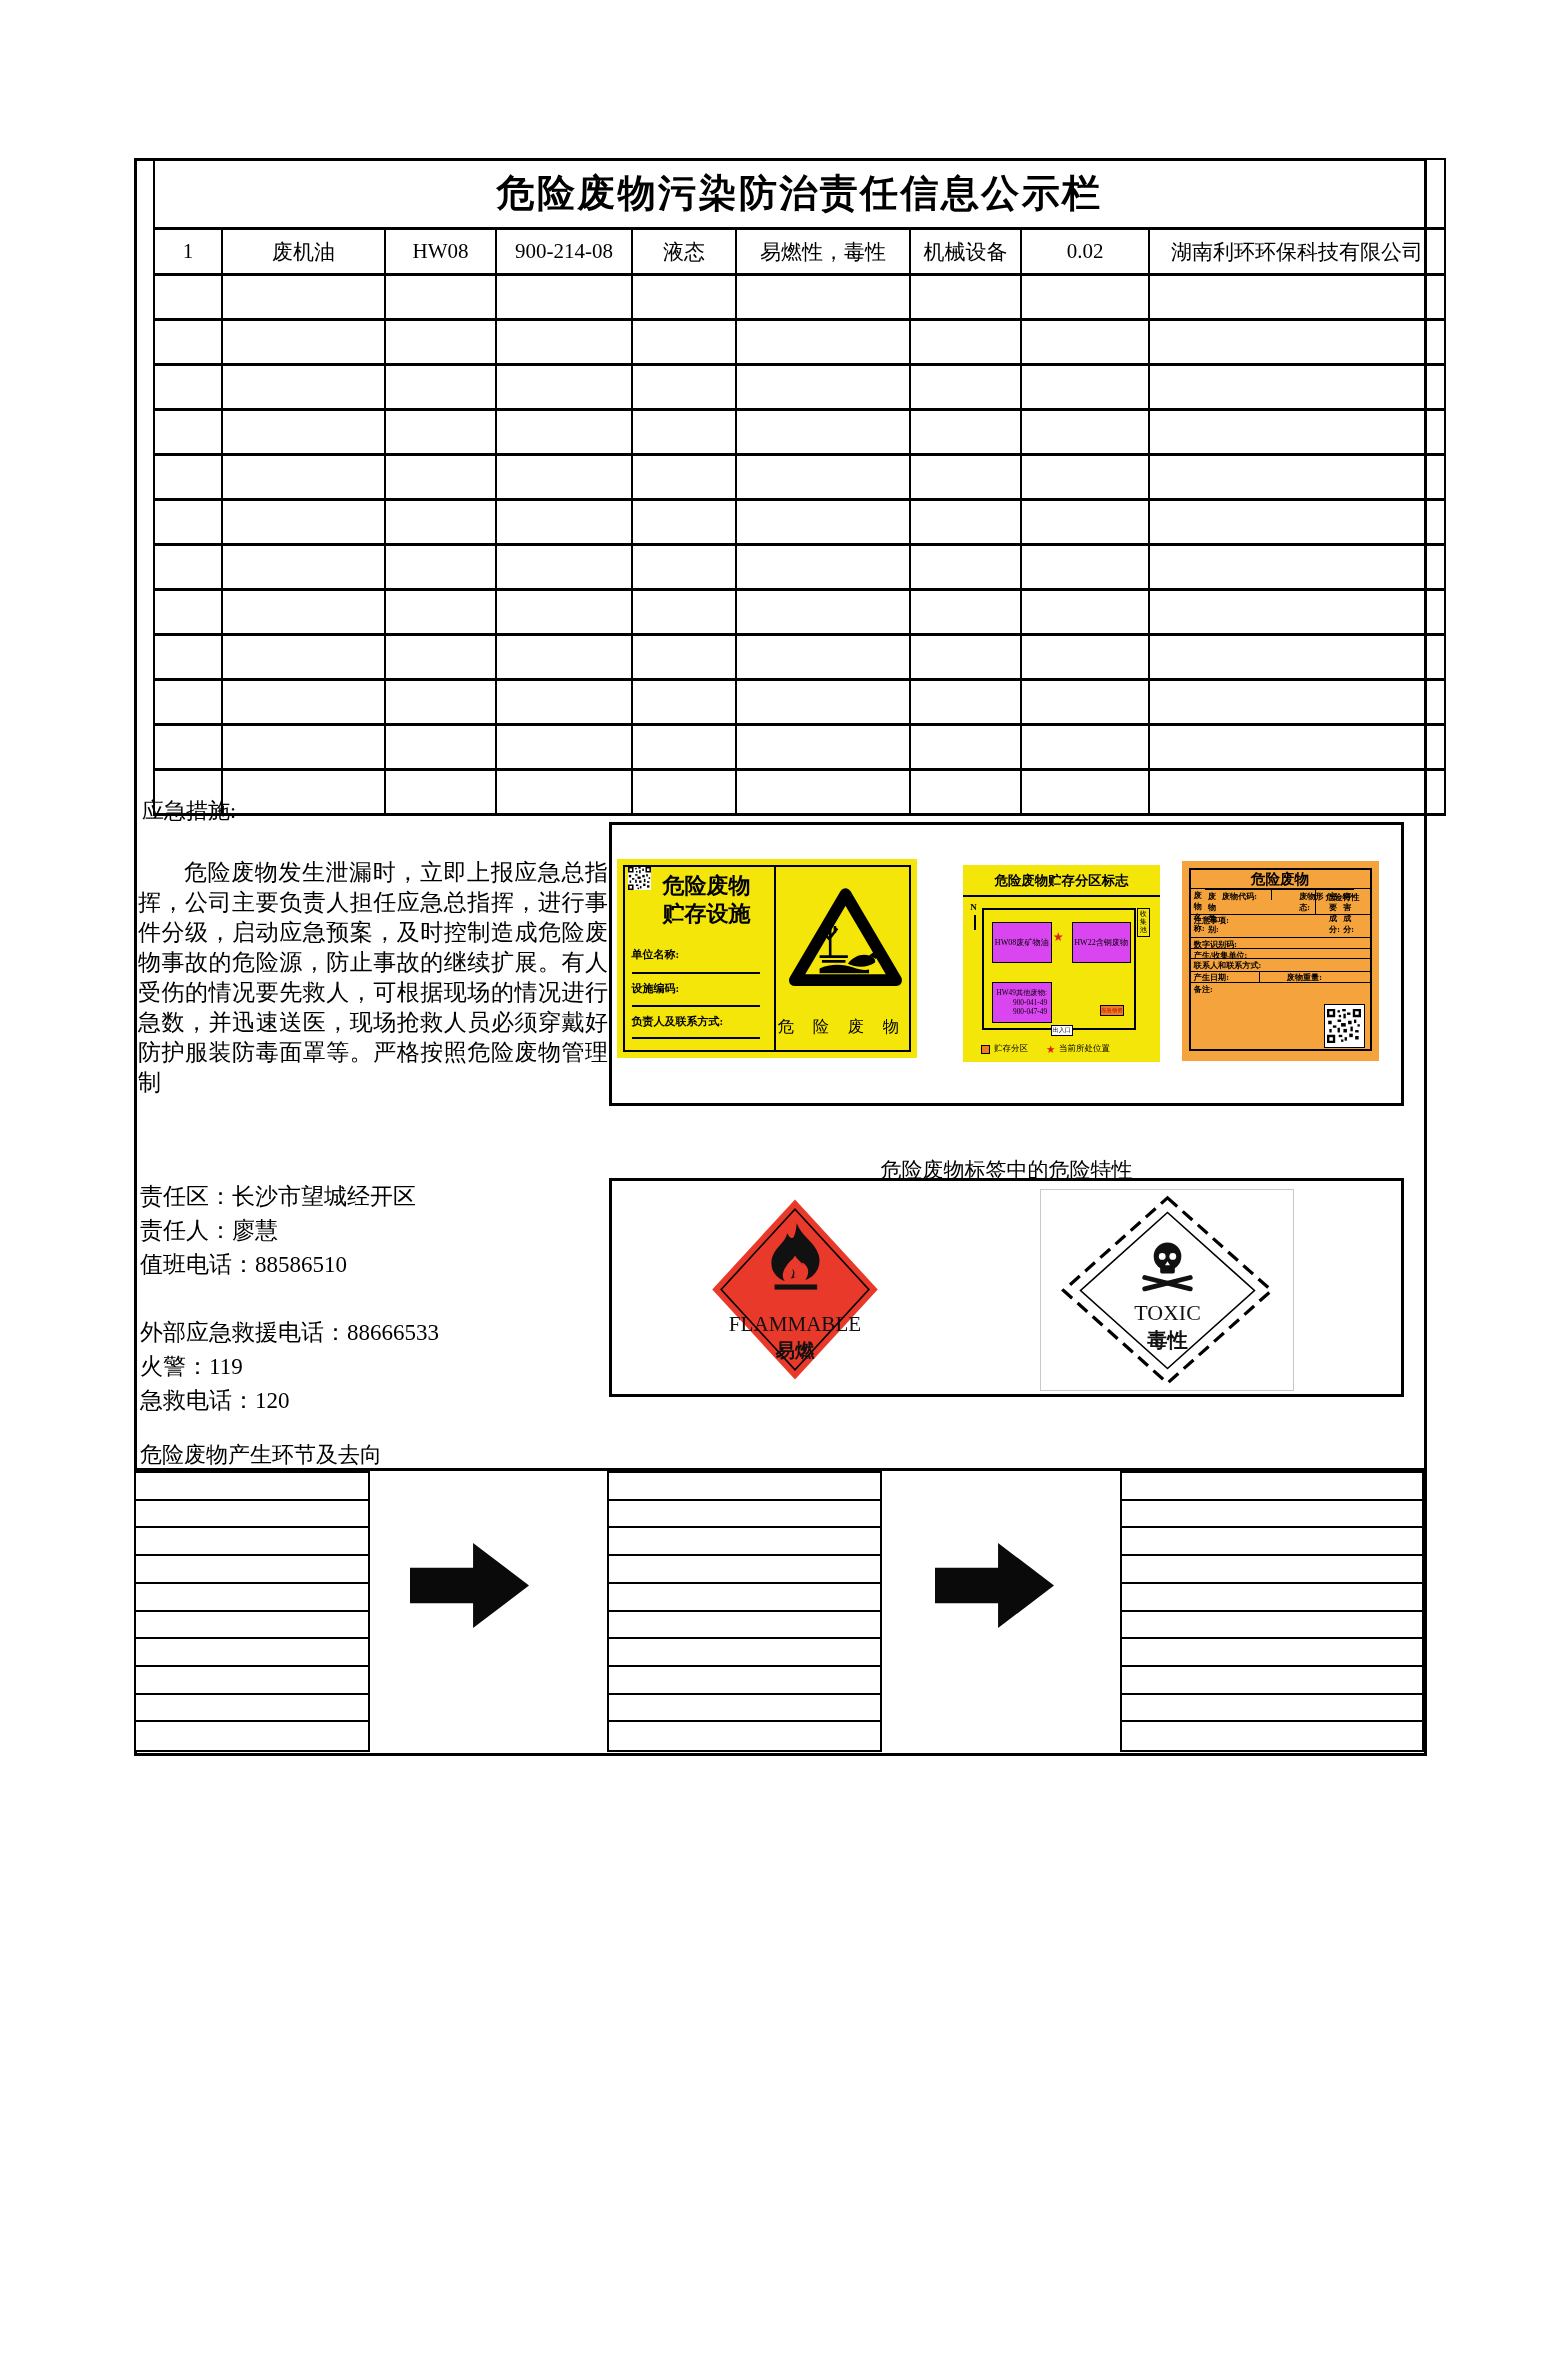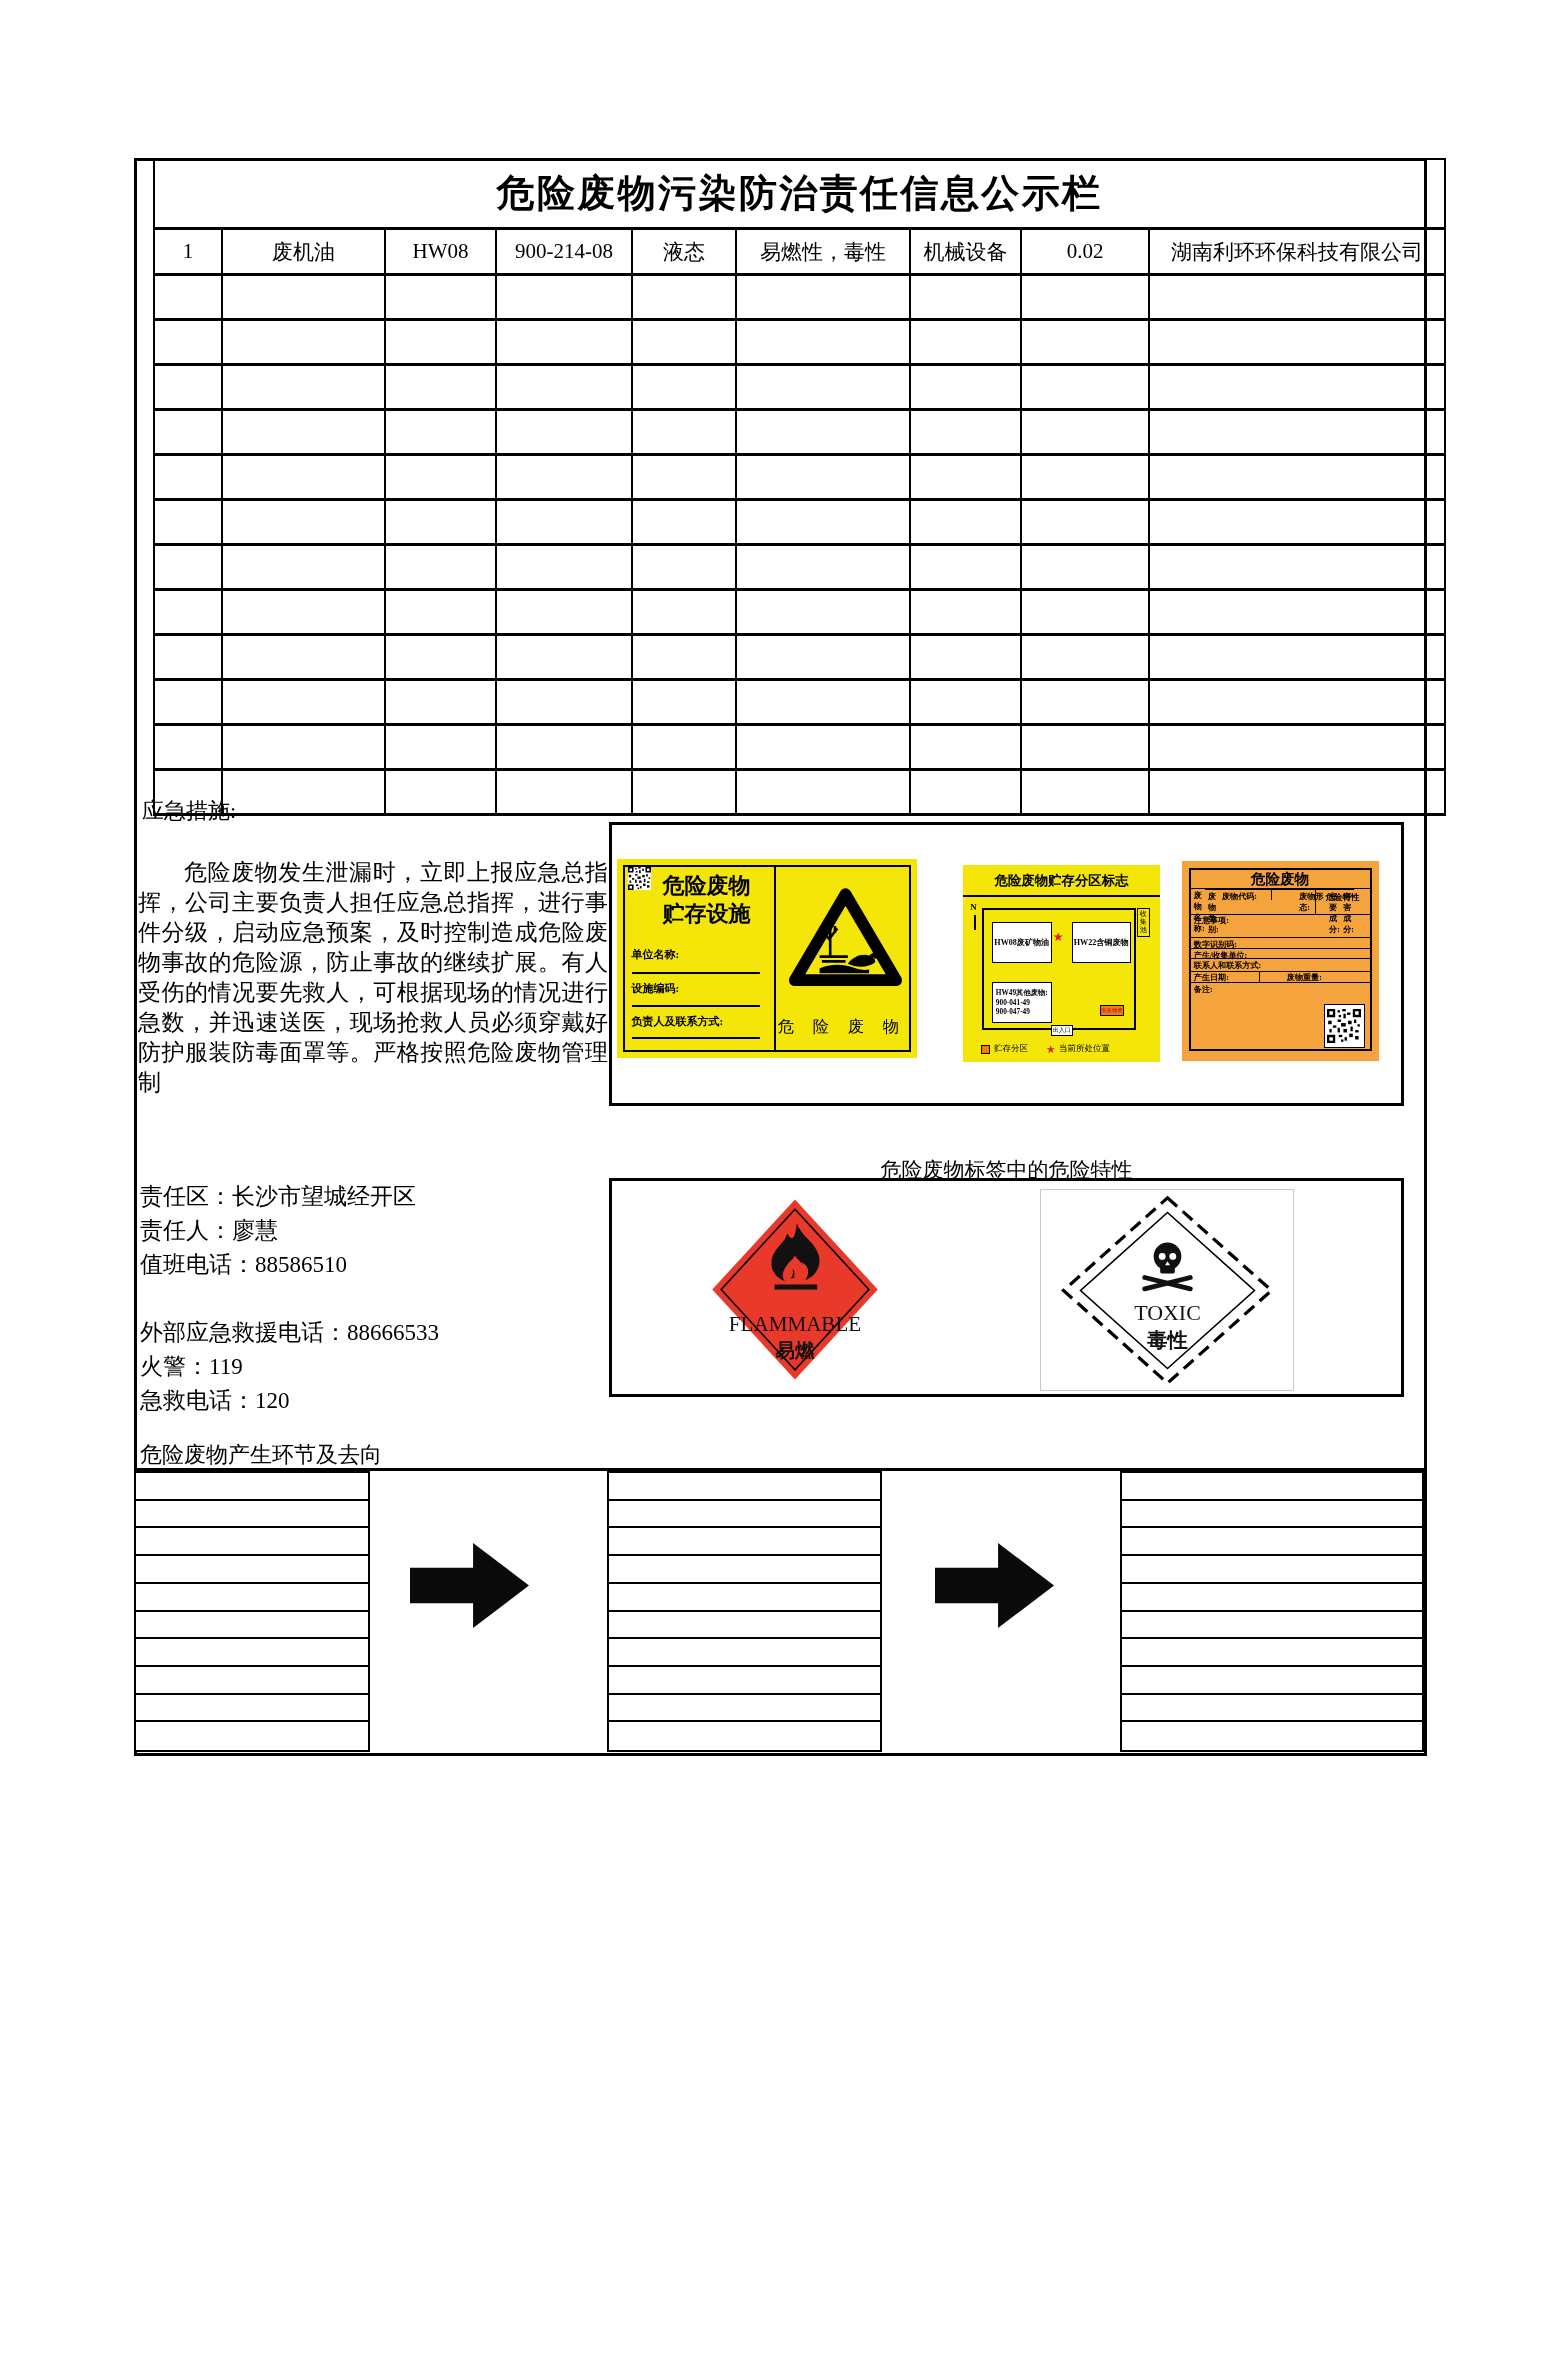--- a/index.html
+++ b/index.html
@@ -43,22 +43,22 @@
   #ls-tri{left:169px;top:27px;width:119px;height:106px;}
   #ls-warning{left:159px;top:0.8px;width:132px;top:157px;text-align:center;font-size:16.3px;font-weight:normal;letter-spacing:7.3px;}
 
   
   #label-zone{left:963px;top:865px;width:197px;height:197px;background:#F3E608;}
   #lz-title{left:0;top:6.5px;width:100%;text-align:center;font-size:13.4px;font-weight:bold;}
   #lz-rule{left:0;top:30px;width:100%;height:2px;background:#000;}
   #lz-n{left:7.3px;top:37px;font-size:9px;font-weight:bold;}
   #lz-n-line{left:11.4px;top:50px;width:1.2px;height:14.6px;background:#000;}
   #lz-plan{left:18.7px;top:43px;width:154px;height:122px;border:2.4px solid #000;box-sizing:border-box;}
-  .lz-zone{position:absolute;background:#ffffff;border:1.6px solid #000;box-sizing:border-box;
-           display:flex;align-items:center;justify-content:center;text-align:left;font-weight:bold;}
+  .lz-zone{position:absolute;background:#d946ef;border:1.6px solid #000;box-sizing:border-box;
+           display:flex;align-items:center;justify-content:center;text-align:right;font-weight:normal;}
   #lz-z1{left:8.1px;top:12.2px;width:60px;height:41px;font-size:8.1px;}
   #lz-z2{left:88px;top:12.2px;width:59px;height:41px;font-size:8.1px;}
   #lz-z3{left:8.1px;top:72px;width:60px;height:41px;font-size:7.3px;line-height:9.8px;white-space:pre-line;}
   #lz-star1{left:69px;top:19.5px;color:#E02017;font-size:12.2px;}
   #lz-supplies{left:116px;top:95px;width:24.4px;height:10.6px;background:#ED7D22;border:1.2px solid #000;box-sizing:border-box;
                color:#C00000;font-size:5.3px;display:flex;align-items:center;justify-content:center;}
   #lz-collect{left:153px;top:-1.6px;width:13px;height:29px;background:#F3E608;border:1.6px solid #000;box-sizing:border-box;
               font-size:7px;line-height:8.1px;text-align:center;padding-top:0.8px;}
   #lz-entrance{left:67px;top:115px;width:22px;height:10.6px;background:#fff;border:1.2px solid #000;box-sizing:border-box;
                font-size:6.1px;display:flex;align-items:center;justify-content:center;}

